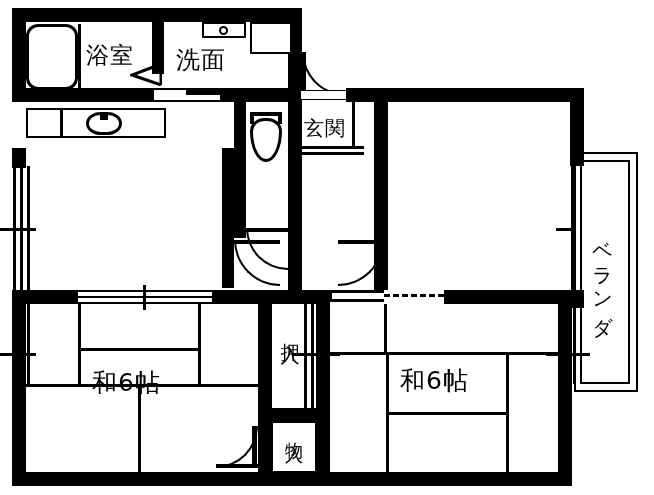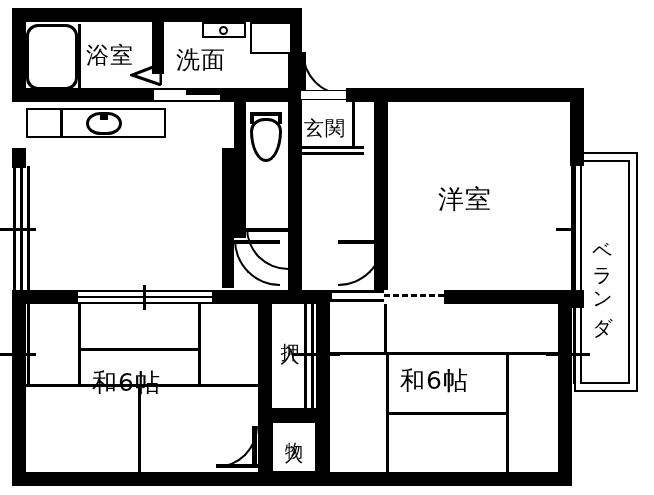--- a/index.html
+++ b/index.html
@@ -172,21 +172,20 @@
   <div class="wall" style="left:222px; top:148px; width:12px; height:80px;"></div>
   <div class="wall" style="left:222px; top:228px; width:12px; height:12px;"></div>
 
   <div class="arc" style="left:234px; top:240px; width:46px; height:46px;
               border-radius:0 0 0 100%; border-top:none; border-right:none;"></div>
   <div class="thin" style="left:234px; top:240px; width:46px; height:4px;"></div>
   <div class="wall" style="left:222px; top:240px; width:12px; height:48px;"></div>
 
   <div class="wall" style="left:374px; top:102px; width:14px; height:190px;"></div>
   <div class="wall" style="left:570px; top:88px; width:14px; height:78px;"></div>
-  <div class="label" style="left:438px; top:186px; font-size:26px; font-weight:500;">洋室</div>
 
   <div class="arc" style="left:338px; top:240px; width:46px; height:46px;
               border-radius:0 0 100% 0; border-top:none; border-left:none;"></div>
   <div class="thin" style="left:338px; top:240px; width:46px; height:4px;"></div>
   <div class="wall" style="left:374px; top:228px; width:14px; height:12px;"></div>
 
   <div class="thin" style="left:571px; top:166px; width:3px; height:124px;"></div>
   <div class="thin" style="left:578px; top:166px; width:3px; height:124px;"></div>
   <div class="thin" style="left:585px; top:166px; width:3px; height:124px;"></div>
   <div class="thin" style="left:556px; top:228px; width:42px; height:3px;"></div>

